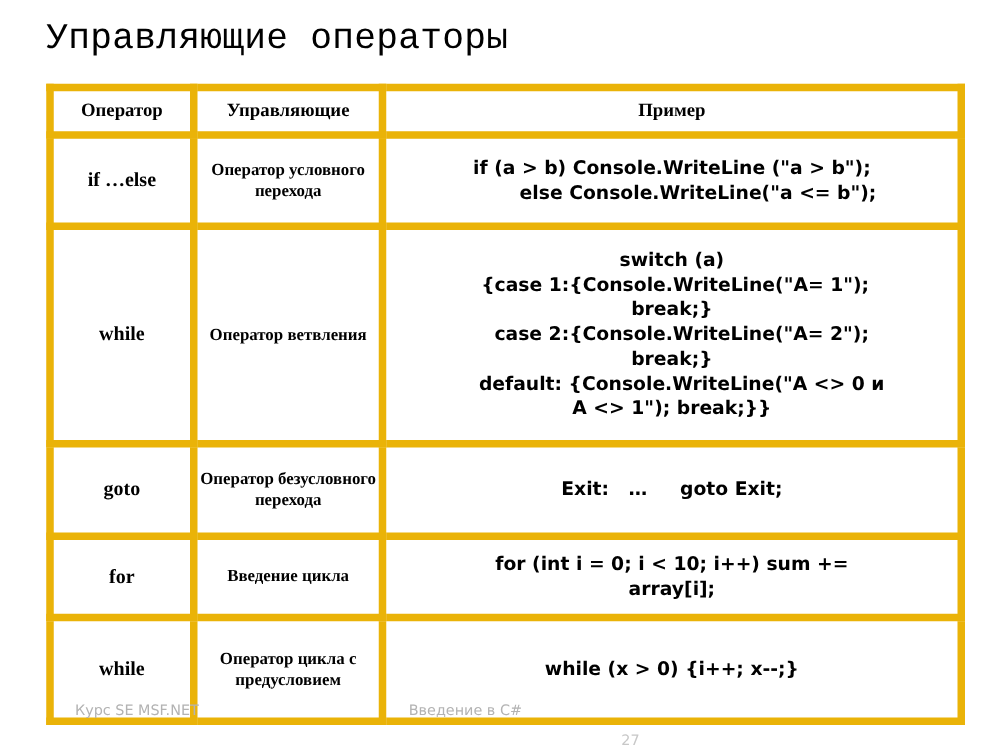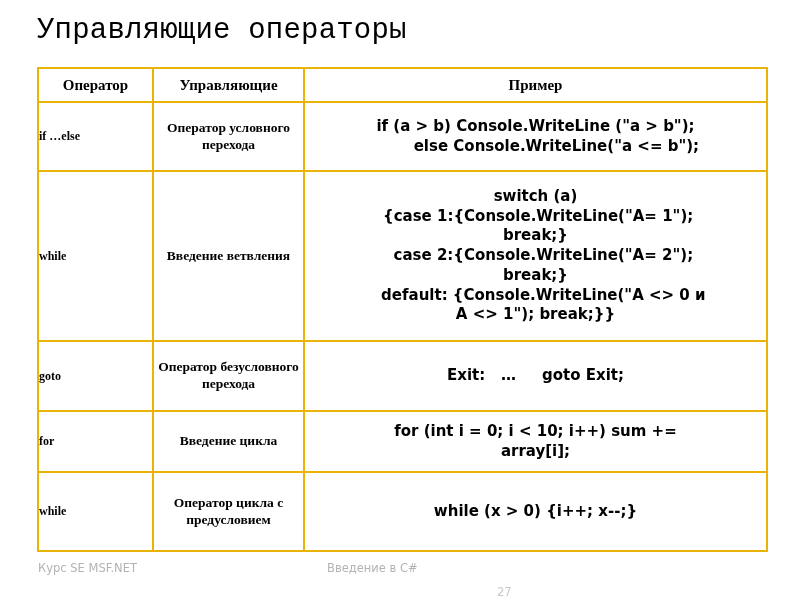--- a/index.html
+++ b/index.html
@@ -33,21 +33,21 @@
   #operators-table {
     position: absolute;
     left: 37px;
     top: 67px;
     width: 729px;
     border-collapse: collapse;
     table-layout: fixed;
   }
   #operators-table td,
   #operators-table th {
-    border: 2px solid #eab308;
+    border: 6px solid #eab308;
     padding: 0;
     vertical-align: middle;
   }
 
   
   col.col-op   { width: 115px; }
   col.col-desc { width: 151px; }
   col.col-ex   { width: 463px; }
 
   
@@ -56,21 +56,22 @@
     font-family: "Liberation Serif", serif;
     font-weight: bold;
     font-size: 15px;
     text-align: center;
   }
 
   
   td.cell-operator {
     font-family: "Liberation Serif", serif;
     font-weight: bold;
-    font-size: 12px;
+    font-size: 16px;
+    text-align: center;
   }
 
   
   td.cell-purpose {
     font-family: "Liberation Serif", serif;
     font-weight: bold;
     font-size: 13.5px;
     line-height: 1.25;
     text-align: center;
     padding: 0 4px;
@@ -104,21 +105,21 @@
     left: 0;
     top: 561px;
     width: 800px;
     height: 20px;
     font-family: "DejaVu Sans", sans-serif;
     font-size: 11.5px;
     color: #b3b3b3;
   }
   #footer-course {
     position: absolute;
-    left: 38px;
+    left: 60px;
     top: 0;
     white-space: nowrap;
   }
   #footer-subject {
     position: absolute;
     left: 285px;
     top: 0;
     white-space: nowrap;
     margin-left: 42px;
   }
@@ -153,21 +154,21 @@
     <tr class="row-if">
       <td class="cell-operator">if …else</td>
       <td class="cell-purpose">Оператор
 условного
 перехода</td>
       <td class="cell-example">if (a &gt; b) Console.WriteLine ("a &gt; b");
         else Console.WriteLine("a &lt;= b");</td>
     </tr>
     <tr class="row-switch">
       <td class="cell-operator">while</td>
-      <td class="cell-purpose">Введение
+      <td class="cell-purpose">Оператор
 ветвления</td>
       <td class="cell-example tall">switch (a)
  {case 1:{Console.WriteLine("A= 1");
 break;}
    case 2:{Console.WriteLine("A= 2");
 break;}
    default: {Console.WriteLine("A &lt;&gt; 0 и
 A &lt;&gt; 1"); break;}}</td>
     </tr>
     <tr class="row-goto">

